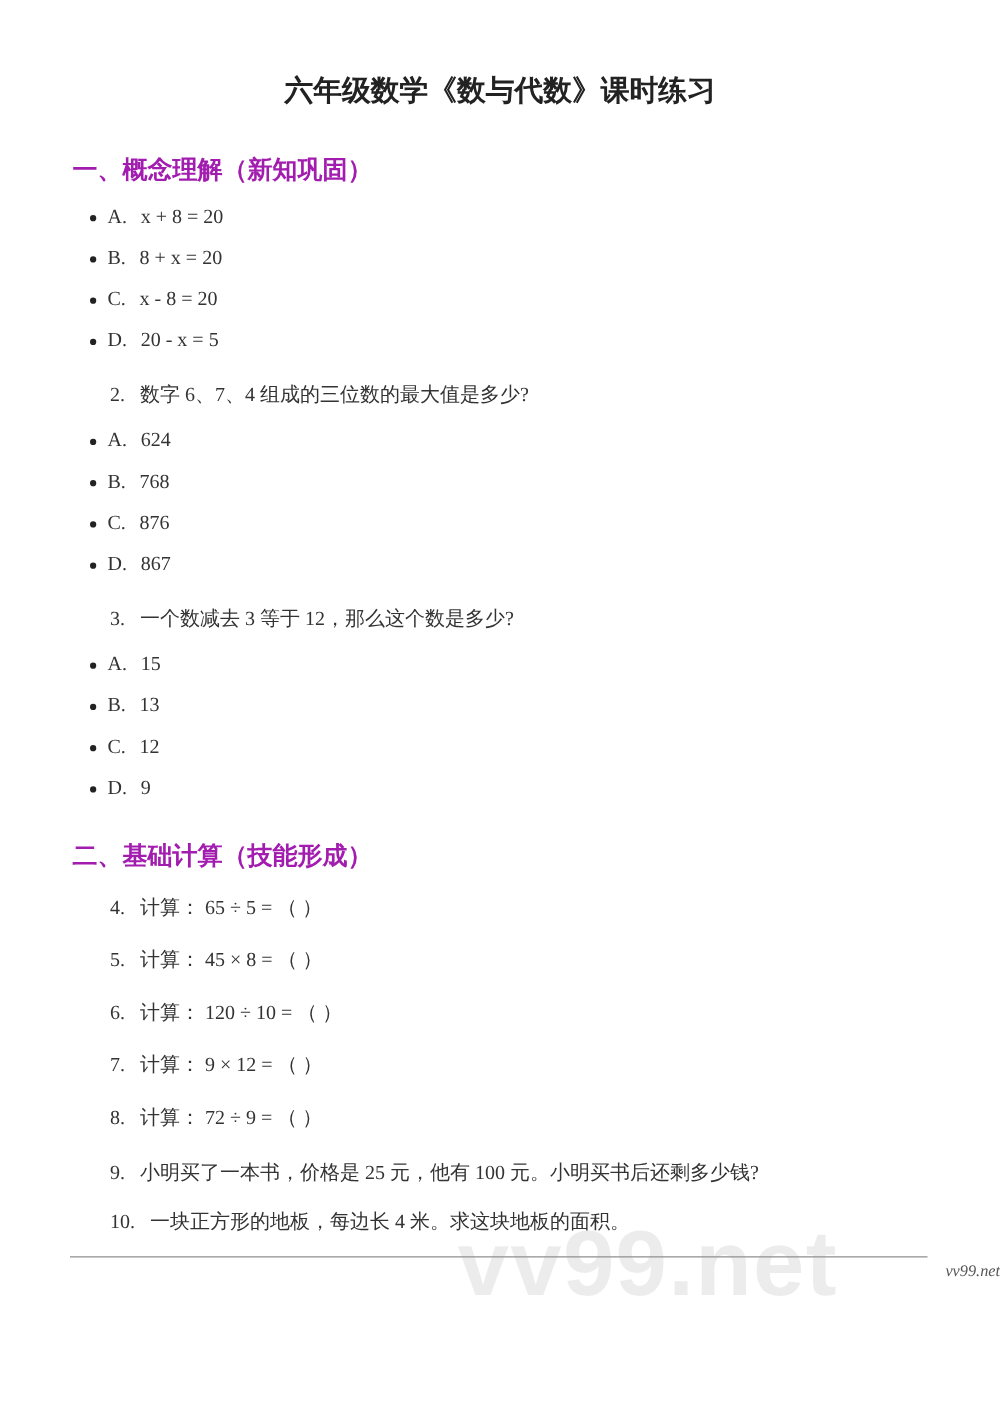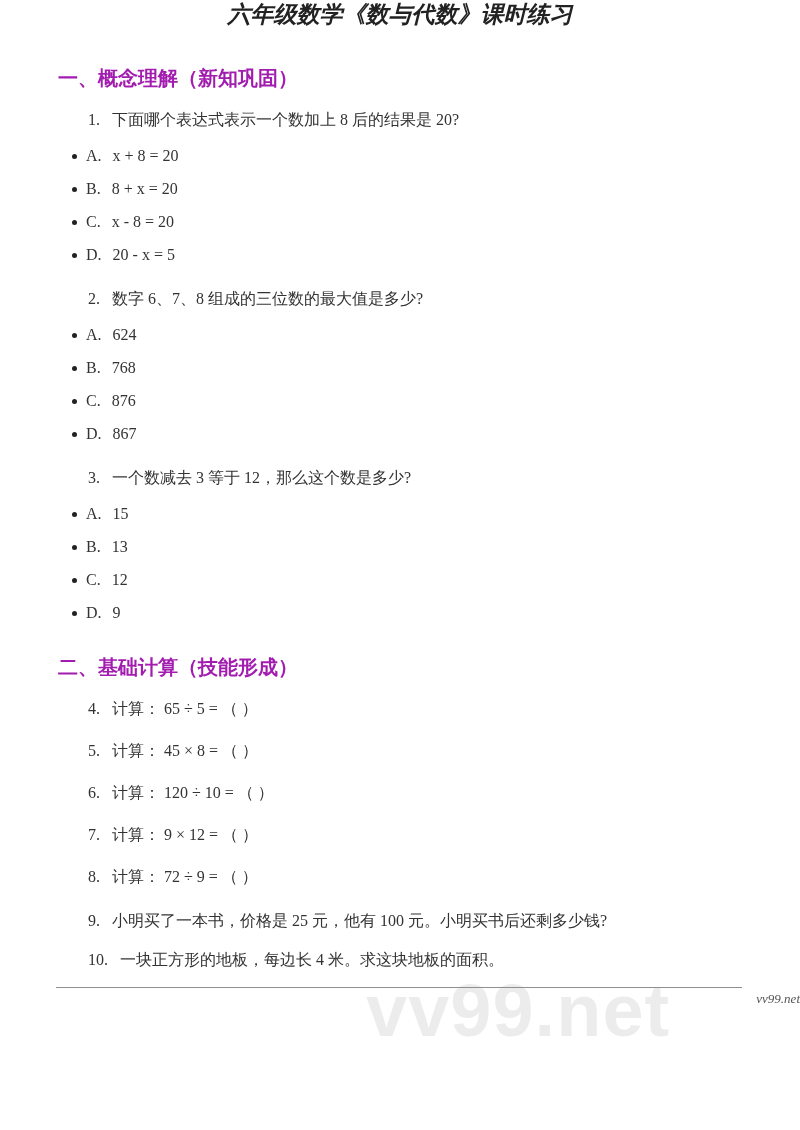--- a/index.html
+++ b/index.html
@@ -23,26 +23,26 @@
     letter-spacing: 1px;
     color: #000000;
     opacity: 0.07;
     white-space: nowrap;
     user-select: none;
   }
   .content { position: relative; z-index: 1; }
 
   .title {
     margin: 0;
+    padding-top: 58px;
     text-align: center;
     font-size: 23px;
     line-height: 30px;
     font-weight: 700;
     color: #222222;
-    font-style: italic;
   }
   .sec {
     margin: 36px 0 0 58px;
     font-size: 20px;
     line-height: 24px;
     font-weight: 700;
     color: #a21caf;
   }
   .sec.s2 { margin-top: 32px; }
   .sec.s3 { margin-top: 30px; }
@@ -97,23 +97,20 @@
 <div class="page">
 
   <div class="watermark">vv99.net</div>
 
   <div class="content">
 
     <h1 class="title">六年级数学《数与代数》课时练习</h1>
 
     <h2 class="sec s1">一、概念理解（新知巩固）</h2>
 
-    <div class="q after-h">
-      <span class="qnum">1.</span><span>下面哪个表达式表示一个数加上 8 后的结果是 20?</span>
-    </div>
     <div class="opt first">
       <span class="dot"></span>
       <span class="olabel">A.</span>
       <span>x + 8 = 20</span>
     </div>
     <div class="opt">
       <span class="dot"></span>
       <span class="olabel">B.</span>
       <span>8 + x = 20</span>
     </div>
@@ -122,21 +119,21 @@
       <span class="olabel">C.</span>
       <span>x - 8 = 20</span>
     </div>
     <div class="opt">
       <span class="dot"></span>
       <span class="olabel">D.</span>
       <span>20 - x = 5</span>
     </div>
 
     <div class="q mt24">
-      <span class="qnum">2.</span><span>数字 6、7、8 组成的三位数的最大值是多少?</span>
+      <span class="qnum">2.</span><span>数字 6、7、4 组成的三位数的最大值是多少?</span>
     </div>
     <div class="opt first">
       <span class="dot"></span>
       <span class="olabel">A.</span>
       <span>624</span>
     </div>
     <div class="opt">
       <span class="dot"></span>
       <span class="olabel">B.</span>
       <span>768</span>

